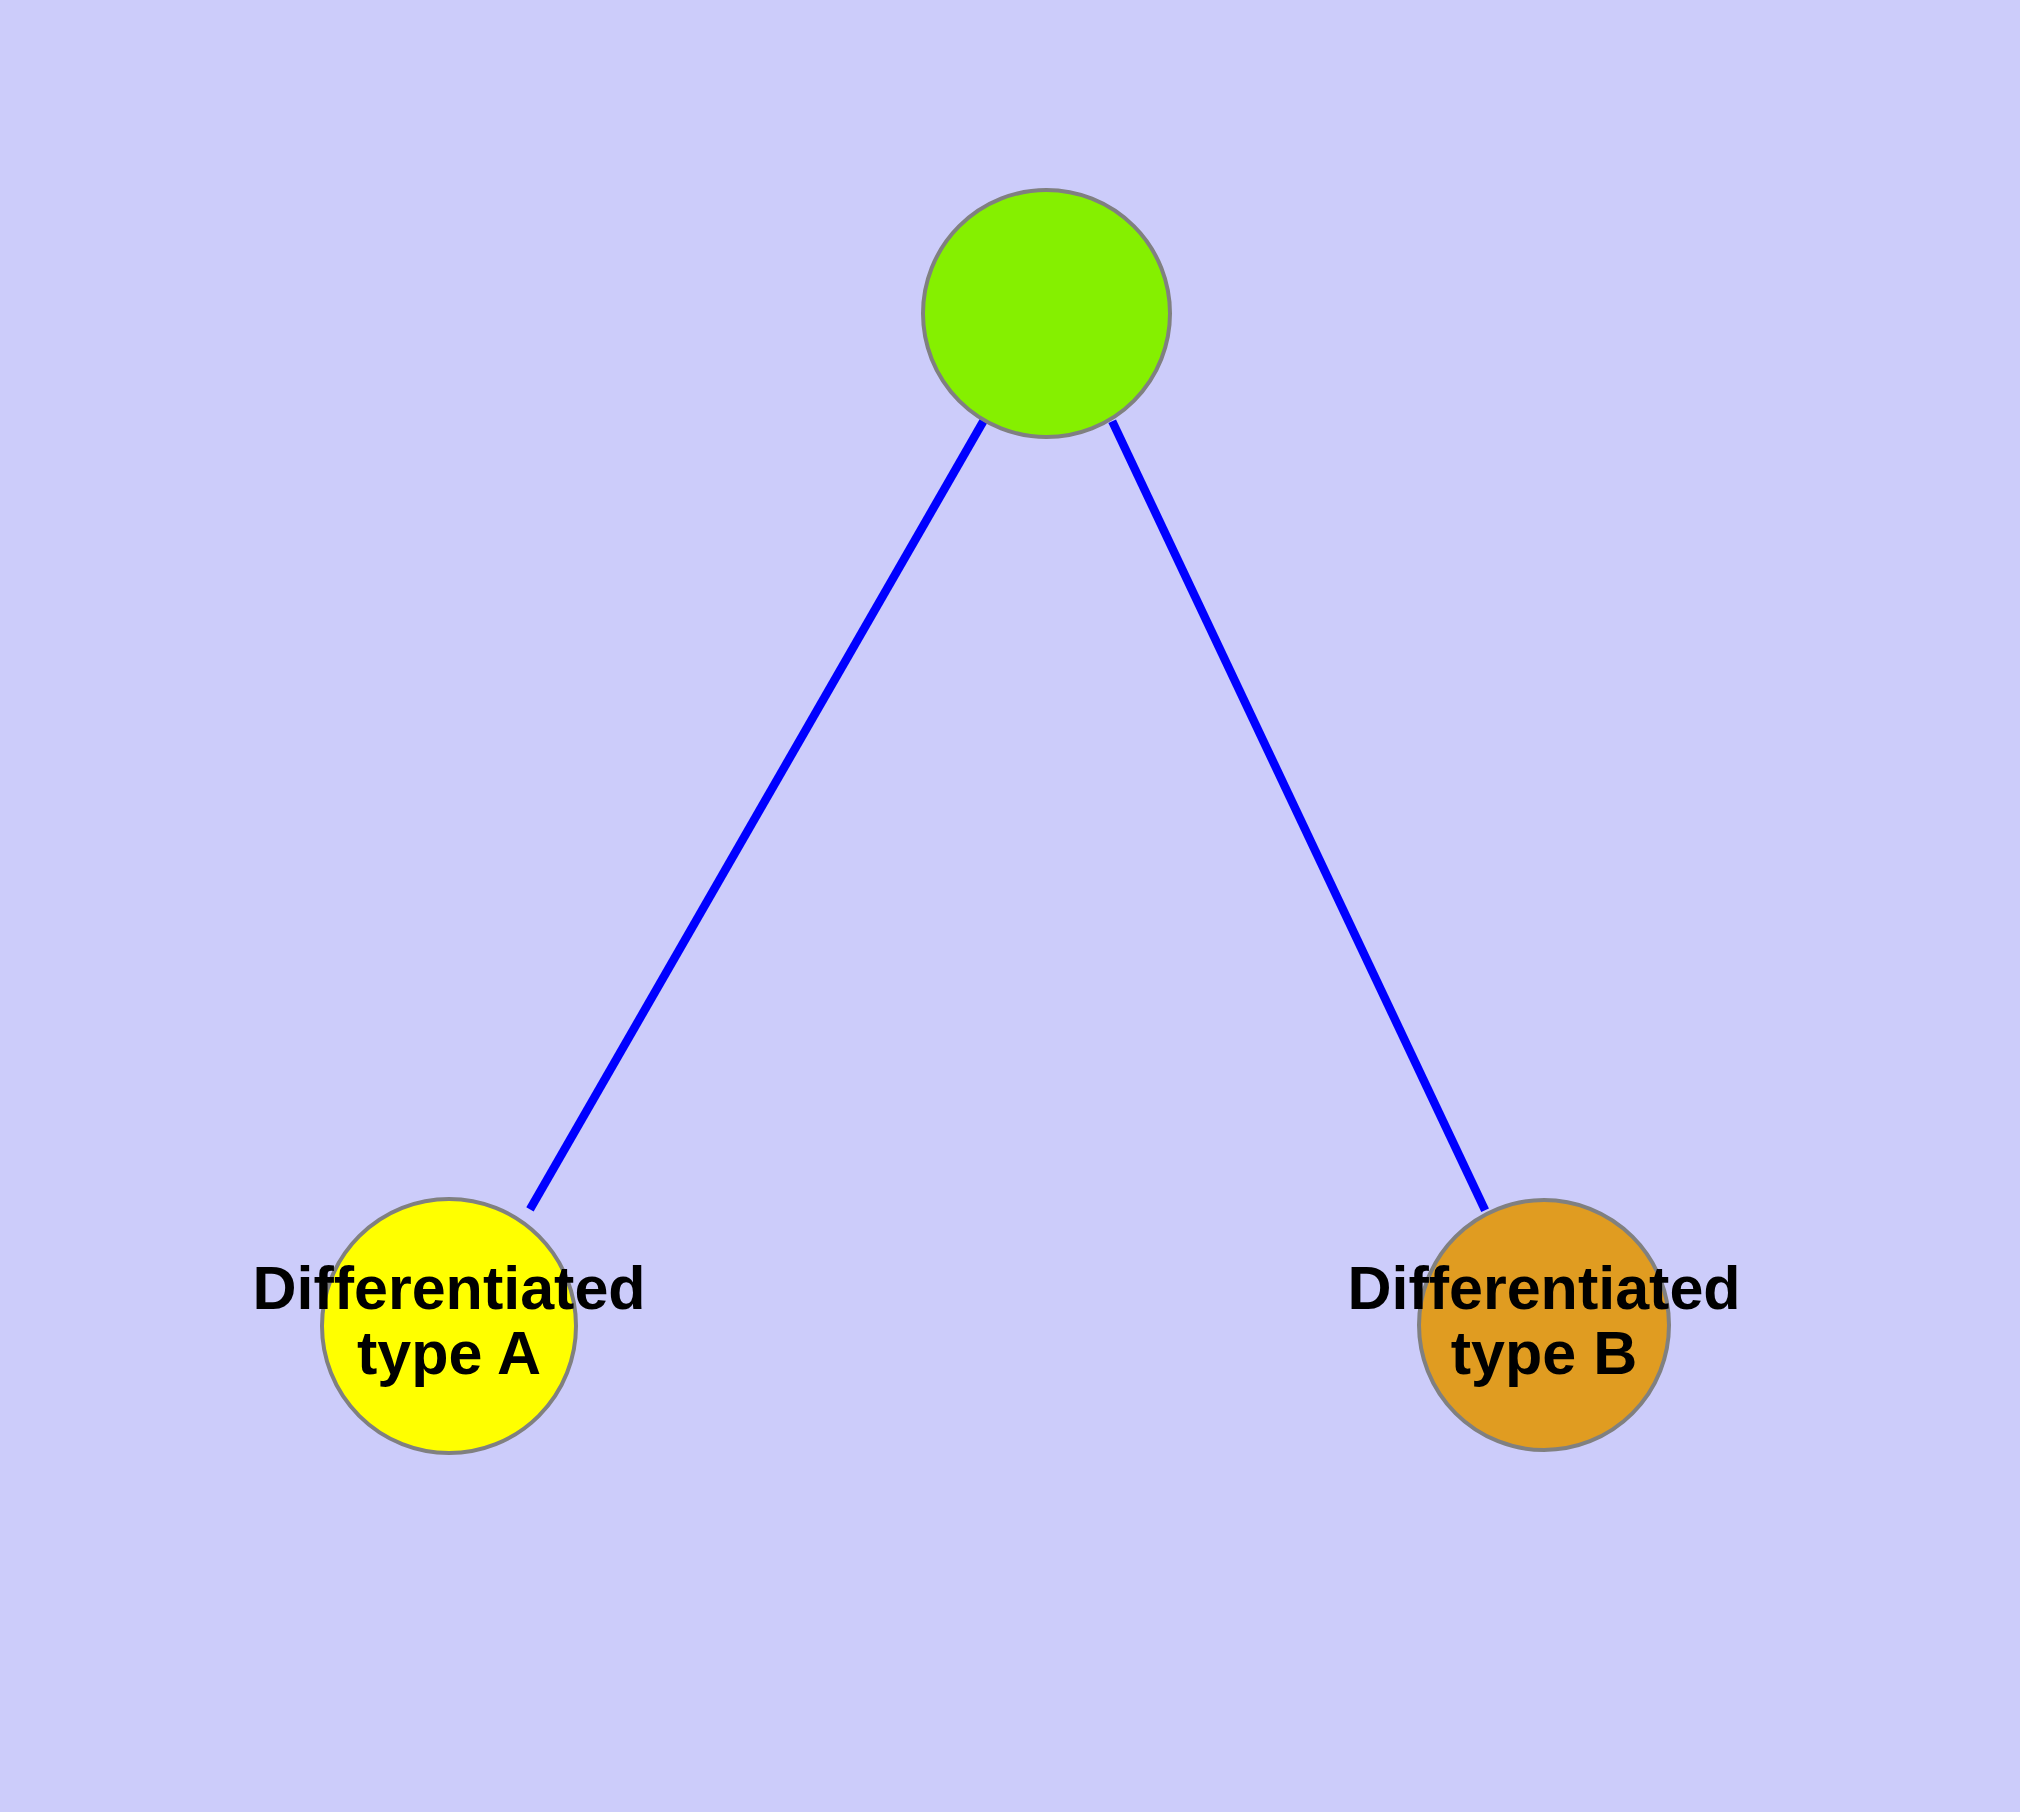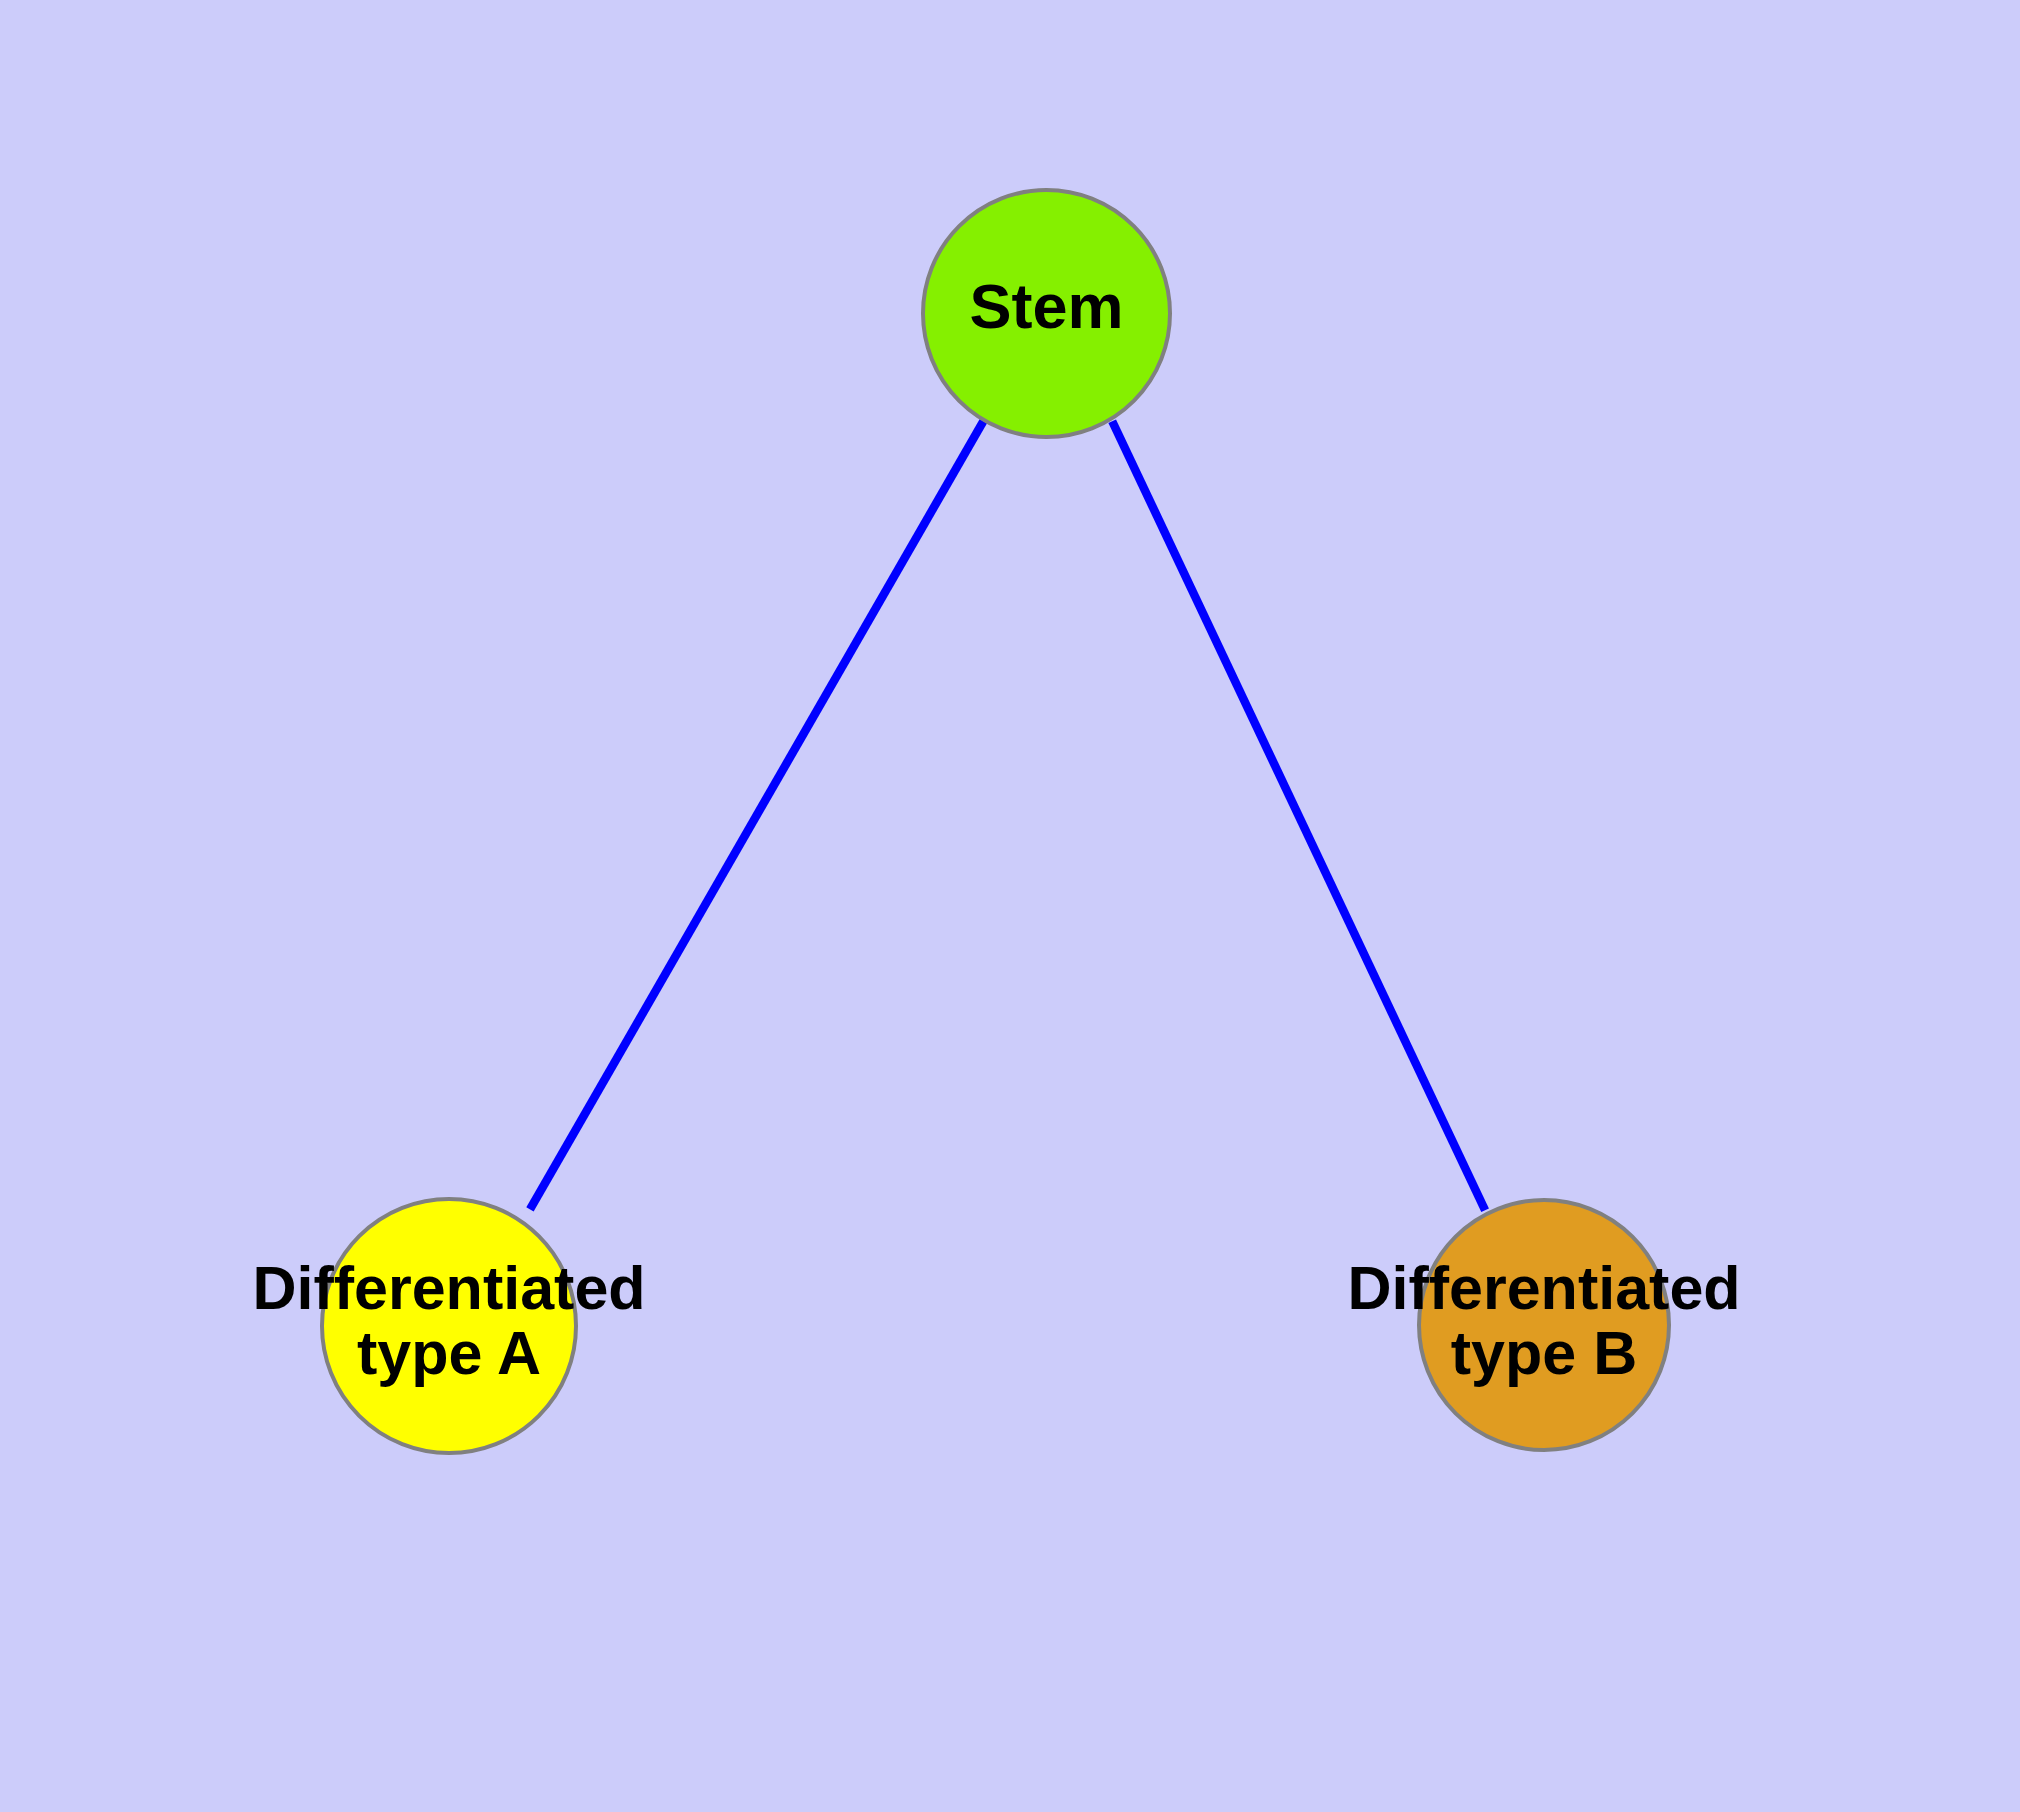--- a/index.html
+++ b/index.html
@@ -93,20 +93,19 @@
 
   <svg id="edge-layer" viewBox="0 0 2384 2138">
     <line x1="1160" y1="497" x2="625" y2="1427" stroke="#0000ff" stroke-width="10" stroke-linecap="butt"></line>
     <line x1="1312" y1="497" x2="1752" y2="1428" stroke="#0000ff" stroke-width="10" stroke-linecap="butt"></line>
   </svg>
 
   <div class="node" id="node-stem" style="left: 921px; top: 188px; width: 251px; height: 251px; background: rgb(133, 240, 0); border-color: rgb(128, 128, 128);"></div>
   <div class="node" id="node-diff-a" style="left: 320px; top: 1197px; width: 258px; height: 258px; background: rgb(255, 255, 0); border-color: rgb(128, 128, 128);"></div>
   <div class="node" id="node-diff-b" style="left: 1417px; top: 1198px; width: 254px; height: 254px; background: rgb(224, 156, 33); border-color: rgb(128, 128, 128);"></div>
 
-  <div class="node-label" id="label-stem" style="color: rgb(0, 0, 0);">Stem</div>
 
   <div class="node-label" id="label-diff-a" style="color: rgb(0, 0, 0);"><span>Differentiated</span><br><span>type A</span></div>
 
   <div class="node-label" id="label-diff-b" style="color: rgb(0, 0, 0);"><span>Differentiated</span><br><span>type B</span></div>
 
 </div>
 
 
 </body></html>

